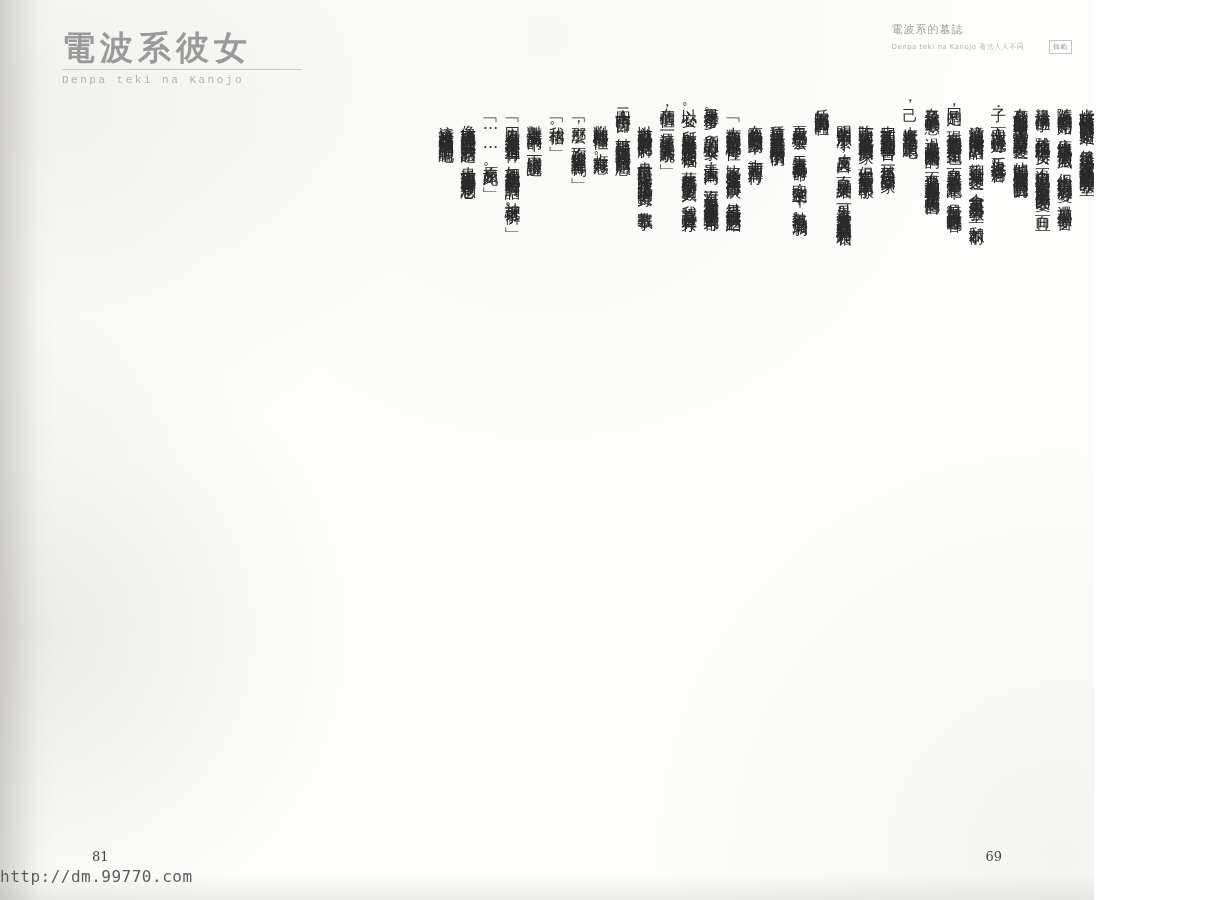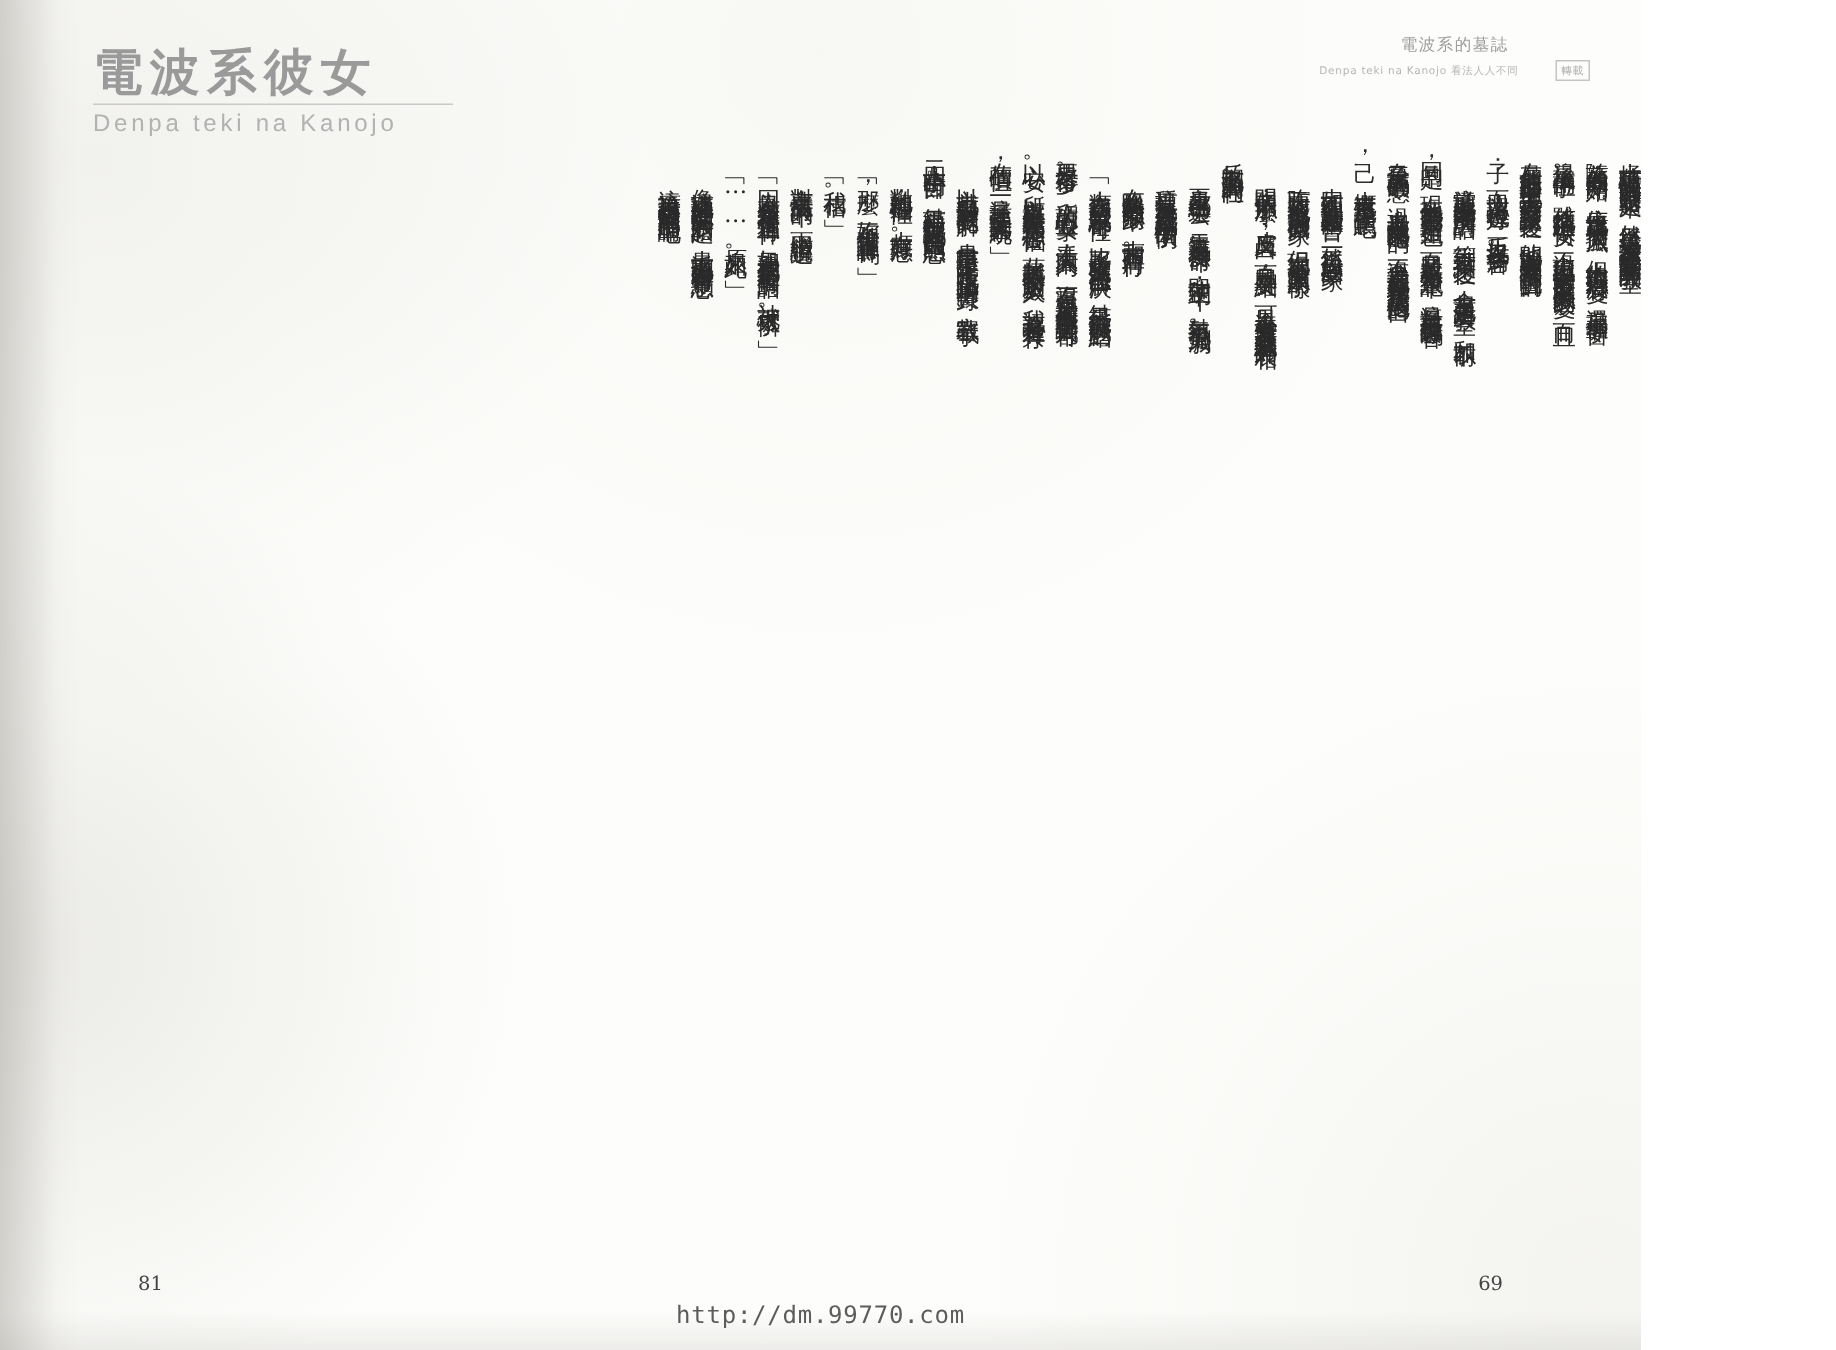--- a/index.html
+++ b/index.html
@@ -64,39 +64,39 @@
     font-family: "DejaVu Serif", serif;
     font-size: 33px;
     font-weight: bold;
     letter-spacing: 5px;
     color: #9a9a9a;
     line-height: 1.1;
     white-space: nowrap;
   }
   #logo-sub {
     margin-top: 4px;
-    font-family: Liberation Sans, sans-serif;
-    font-size: 16px;
+    font-family: Liberation Mono, monospace;
+    font-size: 11px;
     letter-spacing: 2.5px;
     color: #b2b2b2;
     white-space: nowrap;
   }
   #logo-rule {
     margin-top: 3px;
     width: 240px;
     height: 1px;
     background: #c9c9c9;
   }
 
   
   #top-right {
     position: absolute;
-    right: 34px;
+    right: 22px;
     top: 22px;
-    text-align: center;
+    text-align: left;
     color: #a8a8a8;
     user-select: none;
   }
   #top-right-main {
     font-size: 11px;
     letter-spacing: 1px;
     color: #9d9d9d;
     white-space: nowrap;
   }
   #top-right-sub {
@@ -169,21 +169,21 @@
   }
   #folio-left { left: 92px; }
   #folio-right { right: 92px; }
 
   
   #watermark {
     position: absolute;
     left: 0;
     right: 0;
     bottom: 14px;
-    text-align: center;
+    text-align: left;
     font-family: "DejaVu Sans Mono", monospace;
     font-size: 16px;
     color: #5c5c5c;
     letter-spacing: 0.5px;
     user-select: none;
   }
 </style>
 </head>
 <body>
 

